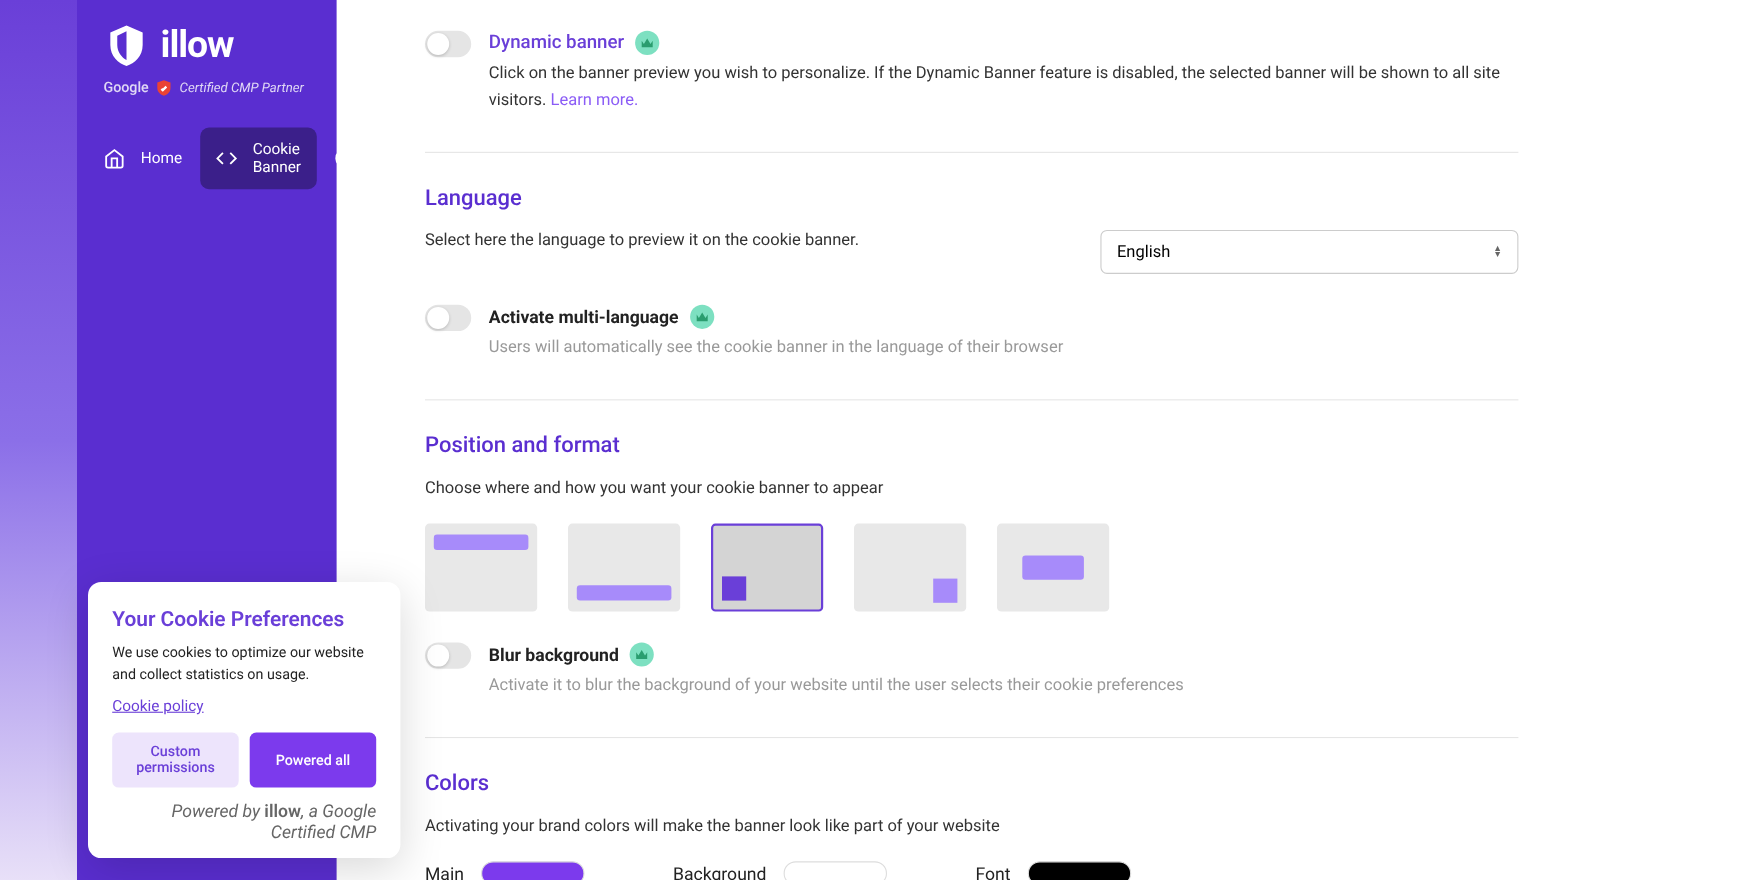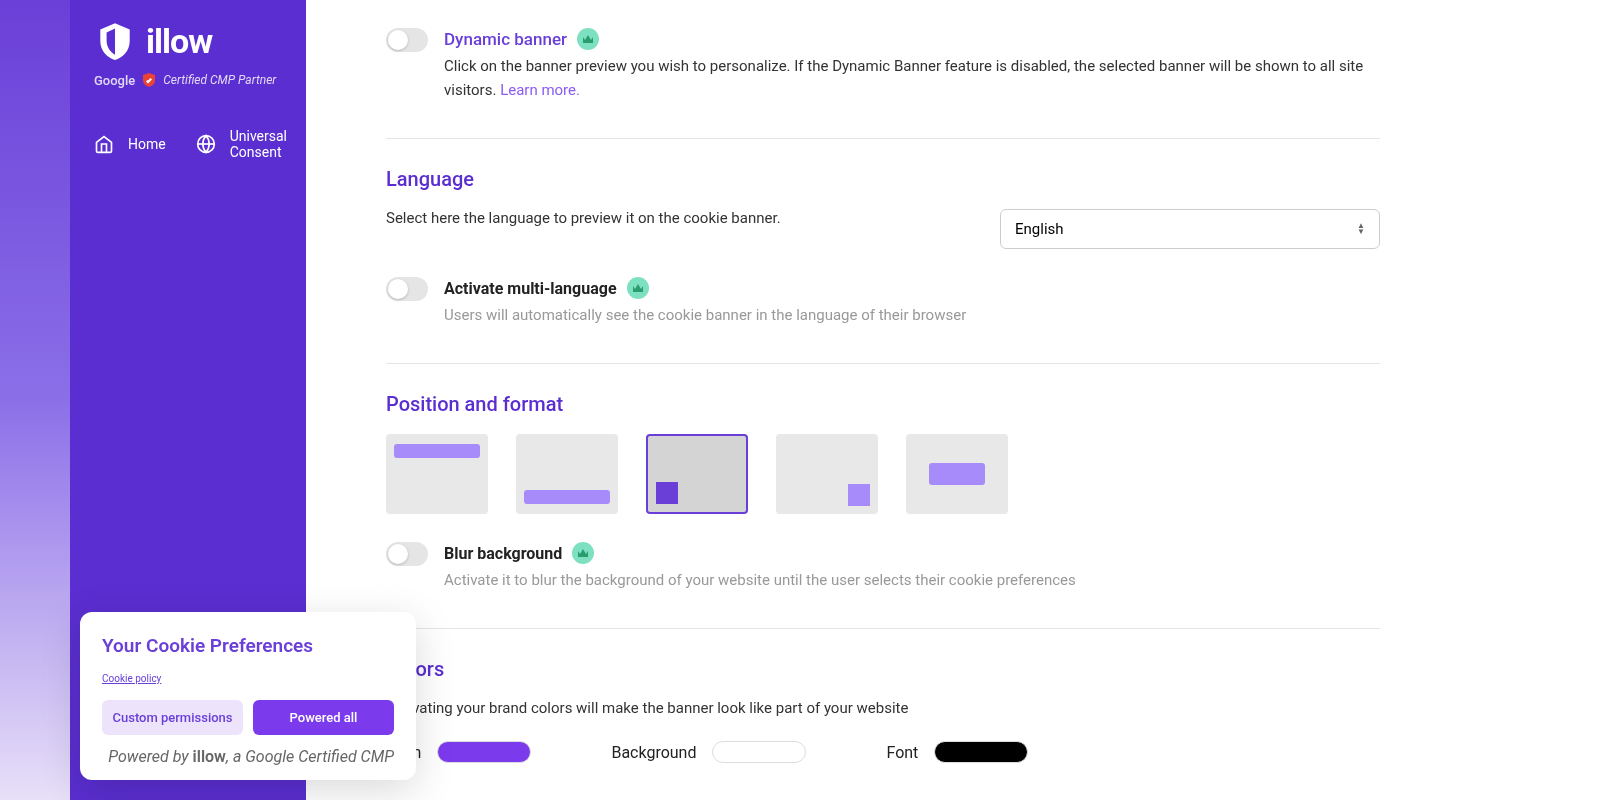--- a/index.html
+++ b/index.html
@@ -55,24 +55,24 @@
     .pos-card:nth-child(5) .pos-banner { top: 50%; left: 50%; transform: translate(-50%,-50%); width: 56px; height: 22px; border-radius: 3px; }
     
     .colors-row { display: flex; gap: 80px; align-items: center; margin-top: 24px; }
     .color-item { display: flex; align-items: center; gap: 16px; }
     .color-label { font-size: 16px; color: #222; }
     .color-swatch { width: 94px; height: 22px; border-radius: 11px; border: 1px solid #ddd; cursor: pointer; }
     .color-main { background: #7c3aed; }
     .color-bg { background: #fff; }
     .color-font { background: #000; }
     
-    .cookie-modal { position: fixed; bottom: 20px; left: 80px; width: 336px; background: #fff; border-radius: 12px; box-shadow: 0 10px 40px rgba(0,0,0,0.15); padding: 22px 22px 14px; z-index: 100; }
+    .cookie-modal { position: fixed; bottom: 20px; left: 80px; width: 284px; background: #fff; border-radius: 12px; box-shadow: 0 10px 40px rgba(0,0,0,0.15); padding: 22px 22px 14px; z-index: 100; }
     .cookie-title { font-size: 19px; color: #6a3fd8; font-weight: 600; margin-bottom: 10px; }
     .cookie-desc { font-size: 13px; color: #222; line-height: 1.5; margin-bottom: 8px; }
-    .cookie-policy-link { font-size: 10px; color: #6a3fd8; text-decoration: underline; cursor: pointer; display: inline-block; margin-bottom: 16px; }
+    .cookie-policy-link { font-size: 14px; color: #6a3fd8; text-decoration: underline; cursor: pointer; display: inline-block; margin-bottom: 16px; }
     .cookie-btns { display: flex; gap: 10px; margin-bottom: 12px; }
     .cookie-btn { flex: 1; padding: 10px; border-radius: 6px; border: none; font-size: 13px; font-weight: 500; cursor: pointer; }
     .btn-custom { background: #ede4fc; color: #6a3fd8; }
     .btn-accept { background: #7c3aed; color: #fff; }
     .cookie-footer { font-size: 16px; color: #666; text-align: right; font-style: italic; }
     .cookie-footer b { font-weight: 600; font-style: normal; }
     
     .scrollbar-right { width: 160px; background: #fff; }
   </style>
 </head>
@@ -98,20 +98,29 @@
 
   <nav class="nav">
     <div class="nav-item">
       <span class="nav-icon">
           <svg viewBox="0 0 24 24" width="20" height="20" fill="none" stroke="#fff" stroke-width="2">
             <path d="M3 10l9-7 9 7v10a2 2 0 01-2 2H5a2 2 0 01-2-2V10z"></path>
             <path d="M9 22V12h6v10"></path>
           </svg>
         </span>
       <span>Home</span>
+    </div>
+    <div class="nav-item active">
+      <span class="nav-icon">
+          <svg viewBox="0 0 24 24" width="20" height="20" fill="none" stroke="#fff" stroke-width="2">
+            <polyline points="16 18 22 12 16 6"></polyline>
+            <polyline points="8 6 2 12 8 18"></polyline>
+          </svg>
+        </span>
+      <span>Cookie Banner</span>
     </div>
     <div class="nav-item">
       <span class="nav-icon">
           <svg viewBox="0 0 24 24" width="20" height="20" fill="none" stroke="#fff" stroke-width="2">
             <circle cx="12" cy="12" r="10"></circle>
             <line x1="2" y1="12" x2="22" y2="12"></line>
             <path d="M12 2a15 15 0 010 20a15 15 0 010-20z"></path>
           </svg>
         </span>
       <span>Universal Consent</span>
@@ -182,20 +191,21 @@
               </svg>
             </span>
         </div>
         <div class="toggle-desc muted">Users will automatically see the cookie banner in the language of their browser</div>
       </div>
     </div>
   </section>
 
   <section class="section">
     <h2 class="section-heading">Position and format</h2>
+    <div class="section-sub">Choose where and how you want your cookie banner to appear</div>
     <div class="position-grid">
       <div class="pos-card">
           <div class="pos-banner"></div>
         </div>
       <div class="pos-card">
           <div class="pos-banner"></div>
         </div>
       <div class="pos-card selected">
           <div class="pos-banner"></div>
         </div>
@@ -240,20 +250,21 @@
       </div>
     </div>
   </section>
 
 </main>
 
 <div class="scrollbar-right"></div>
 
 <div class="cookie-modal">
   <div class="cookie-title">Your Cookie Preferences</div>
+  <div class="cookie-desc">We use cookies to optimize our website and collect statistics on usage.</div>
   <a class="cookie-policy-link">Cookie policy</a>
   <div class="cookie-btns">
     <button class="cookie-btn btn-custom">Custom permissions</button>
     <button class="cookie-btn btn-accept">Powered all</button>
   </div>
   <div class="cookie-footer">
     <span>Powered by </span><b>illow</b><span>, a Google Certified CMP</span>
   </div>
 </div>
 

